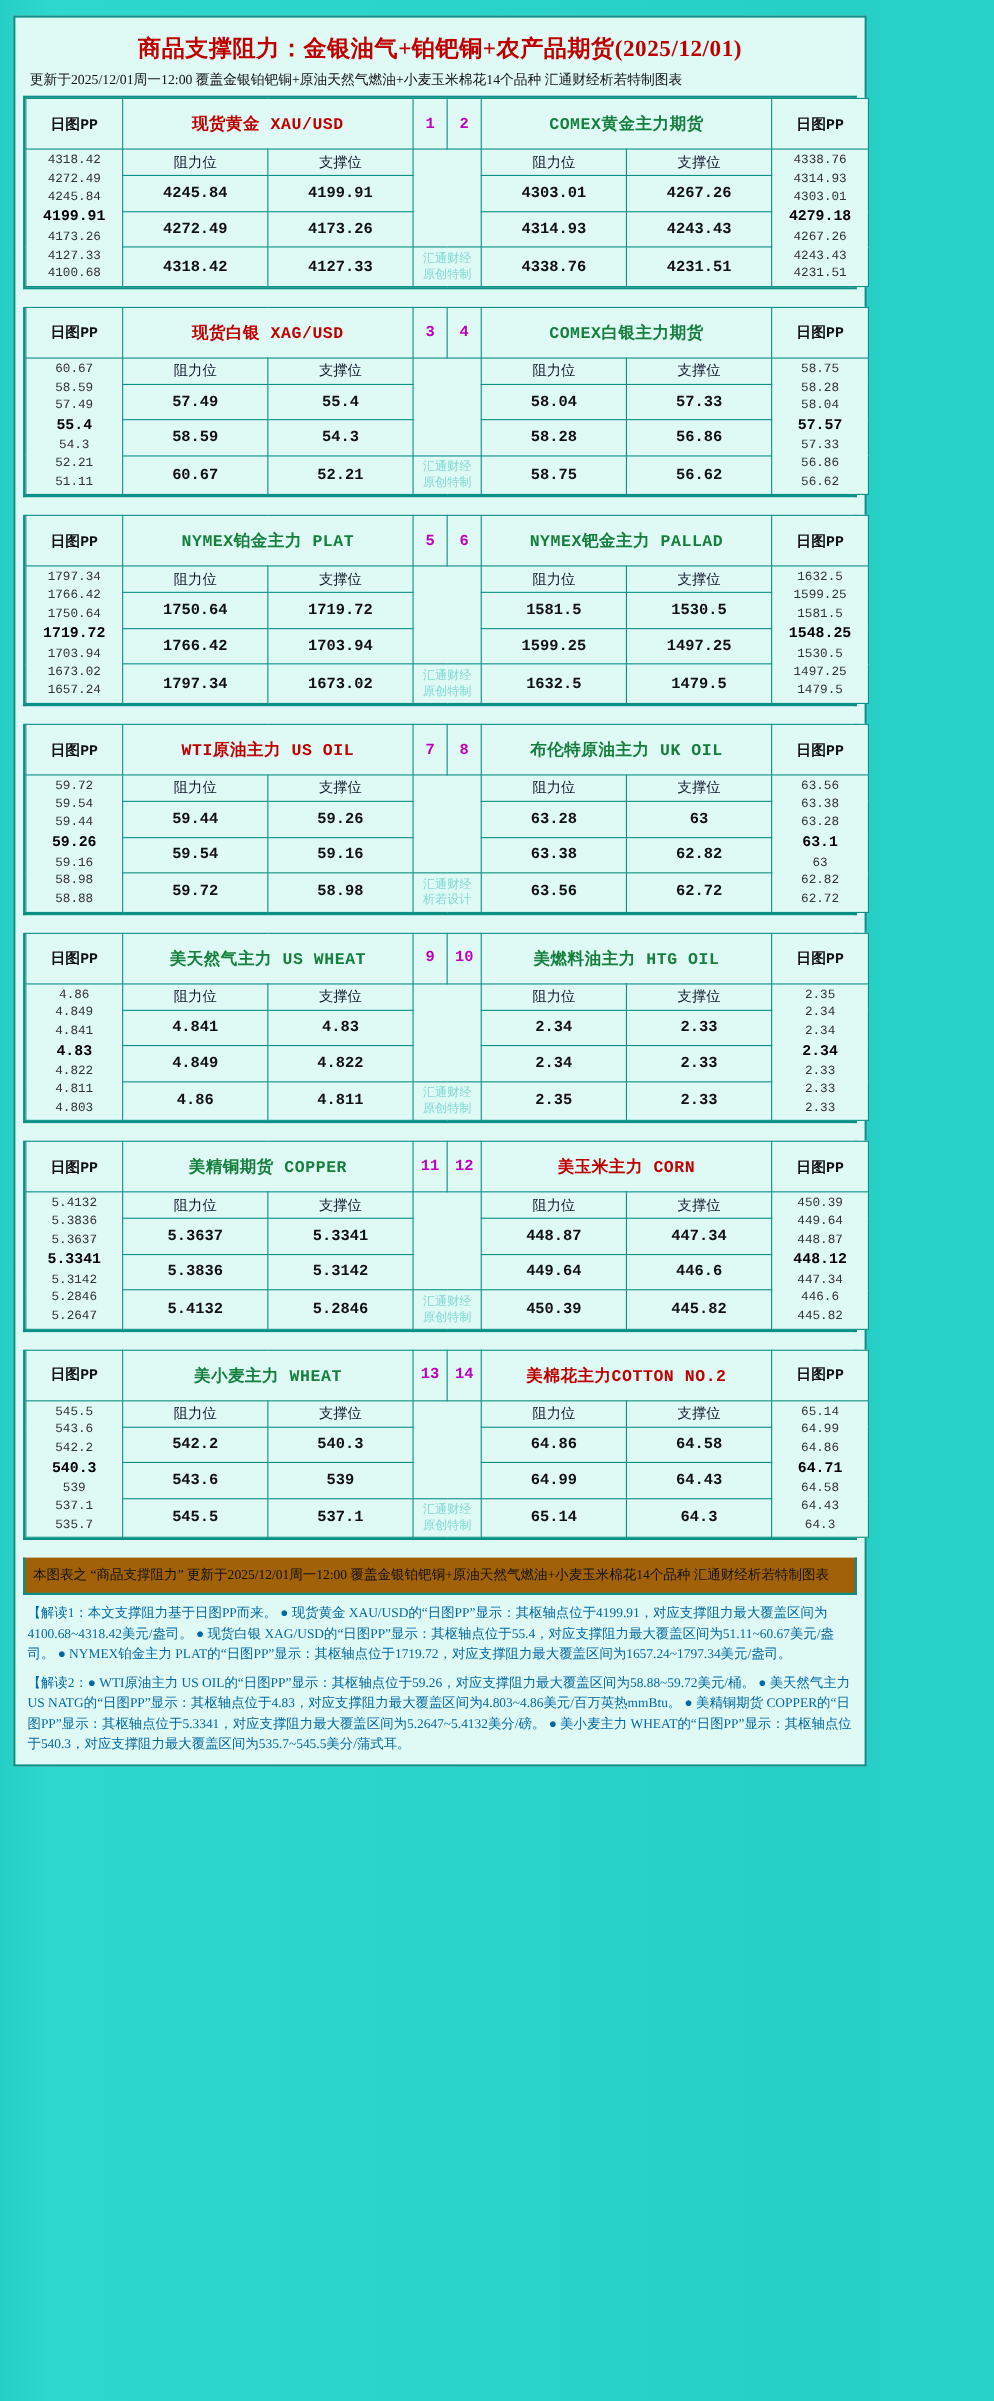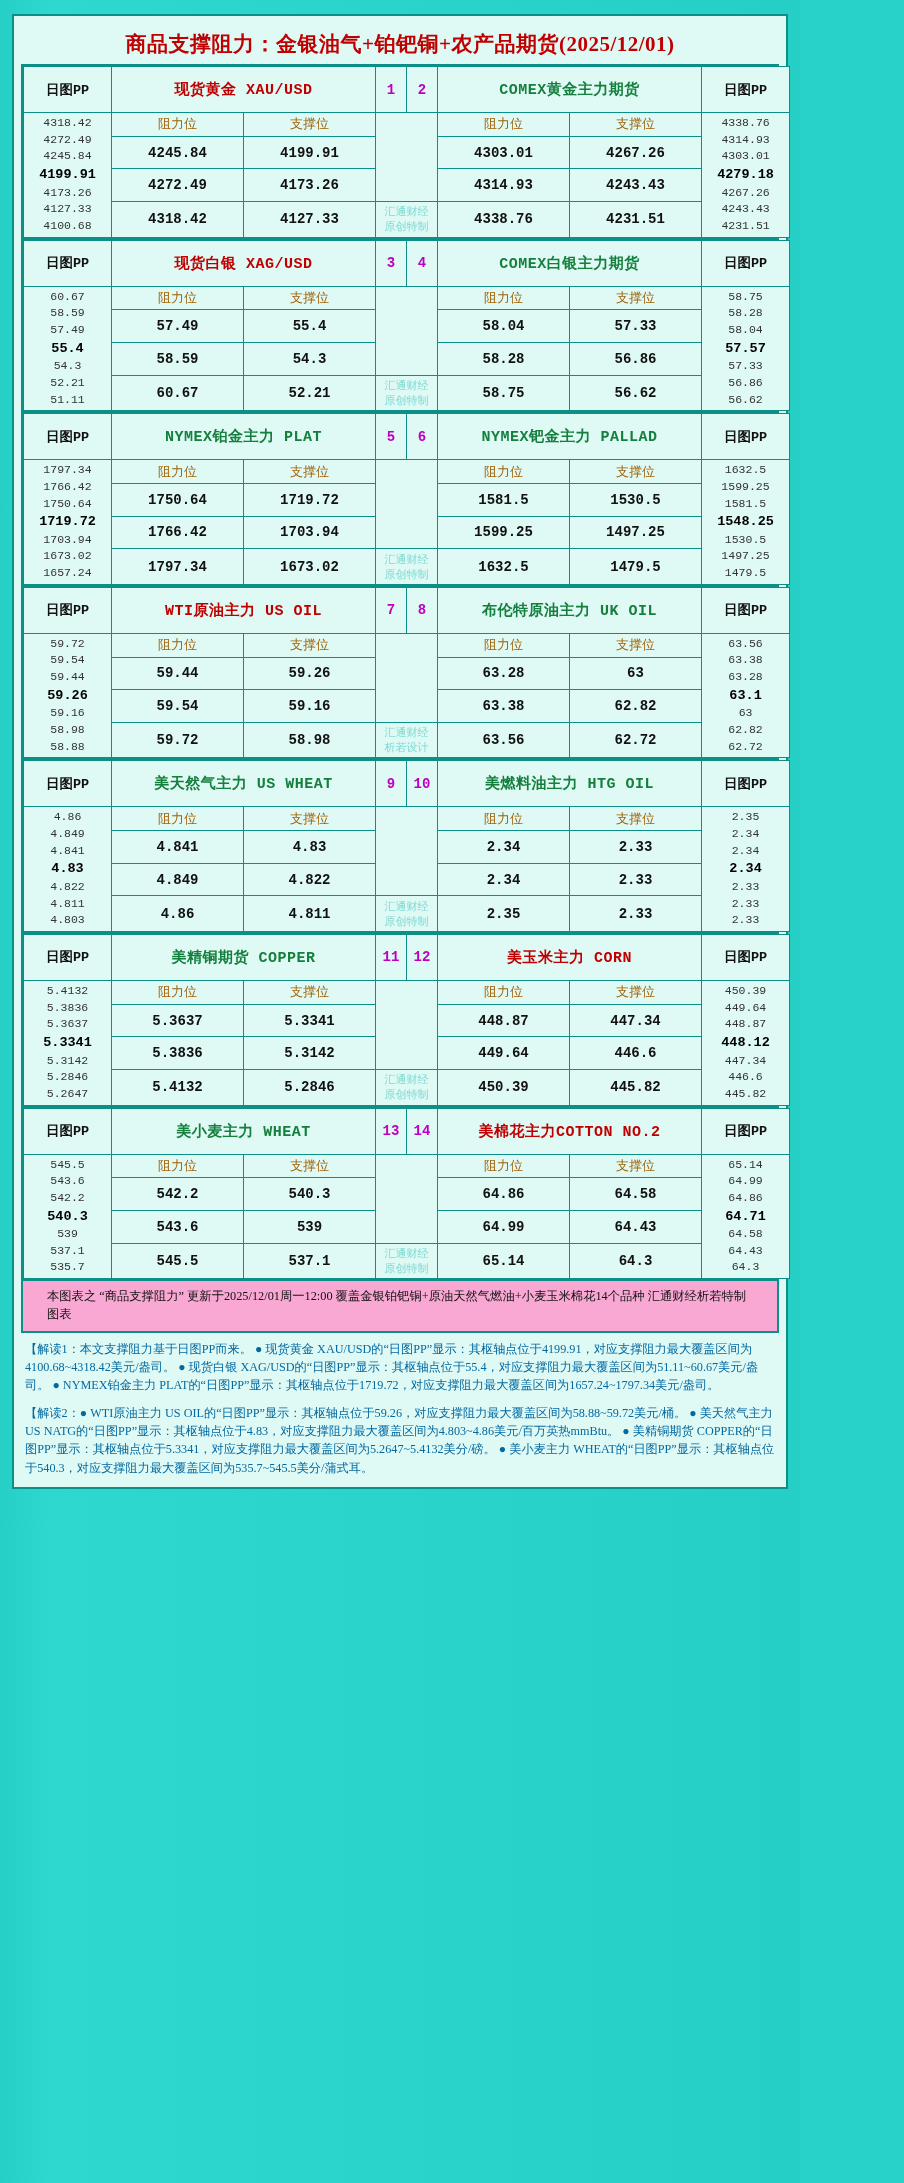--- a/index.html
+++ b/index.html
@@ -39,61 +39,61 @@
     width: 100%;
     border-collapse: collapse;
     table-layout: fixed;
     background: #dff9f5;
   }
   table.blk td {
     border: 1px solid #0b8f86;
     vertical-align: middle;
     text-align: center;
   }
-  .blockwrap { border: 2px solid #0b8f86; border-bottom-width:2px; margin-bottom: 0; }
+  .blockwrap { border: 2px solid #0b8f86; border-bottom-width:2px; margin-bottom: 16px; }
   .blockwrap + .blockwrap { border-top: none; }
 
   .hdr-pp {
     color: #111; font-weight: bold; font-size: 13.5px;
     font-family: "Liberation Mono","DejaVu Sans Mono",monospace;
   }
   .hdr-name {
     color: #15803d; font-weight: bold; font-size: 15px;
     font-family: "Liberation Mono","DejaVu Sans Mono",monospace;
     letter-spacing: 0.5px;
   }
   .hdr-name.red { color:#c00000; }
   .mid-num {
     color: #c000c0; font-weight: bold; font-size: 14px;
     font-family: "Liberation Mono","DejaVu Sans Mono",monospace;
   }
-  .subhdr { font-size: 13px; color:#a16207; font-weight:normal; }
+  .subhdr { font-size: 13px; color:#0f172a; font-weight:normal; }
   .lvl {
     font-family: "Liberation Mono","DejaVu Sans Mono",monospace;
     font-size: 14px; color:#111; font-weight: bold;
   }
   .pivotcol {
     font-family: "Liberation Mono","DejaVu Sans Mono",monospace;
     font-size: 11.5px; color:#333;
     line-height: 1.45;
     padding: 2px 4px;
     text-align: center;
   }
   .pivotcol div.hi { font-weight: bold; font-size: 13.5px; color:#000; }
   .wm {
     color:#7fd9d2; font-size: 11px; line-height:1.35;
     font-family:"Liberation Sans",sans-serif;
   }
   .footnote {
-    background:#f9a8d4;
+    background:#a16207;
     border:2px solid #0b8f86;
     border-top: none;
     font-size: 12.3px;
     color:#111;
-    padding: 7px 24px;
+    padding: 7px 7px;
     line-height: 1.45;
   }
   .legend {
     font-size: 12.2px;
     color:#0369a1;
     padding: 7px 4px 2px 4px;
     line-height: 1.5;
   }
   .stamp {
     text-align:right;
@@ -108,20 +108,21 @@
   .lvlrow td { height: 30px; }
   .sub-row td { height: 22px; background:#dff9f5; }
 </style>
 </head>
 <body>
 
 <div class="page">
   <div class="frame">
 
     <div class="title">商品支撑阻力：金银油气+铂钯铜+农产品期货(2025/12/01)</div>
+    <div class="subtitle">更新于2025/12/01周一12:00  覆盖金银铂钯铜+原油天然气燃油+小麦玉米棉花14个品种  汇通财经析若特制图表</div>
 
     <div id="blocks">
         <div class="blockwrap">
           <table class="blk">
             <colgroup>
               <col style="width:88px">
               <col style="width:132px">
               <col style="width:132px">
               <col style="width:31px">
               <col style="width:31px">

